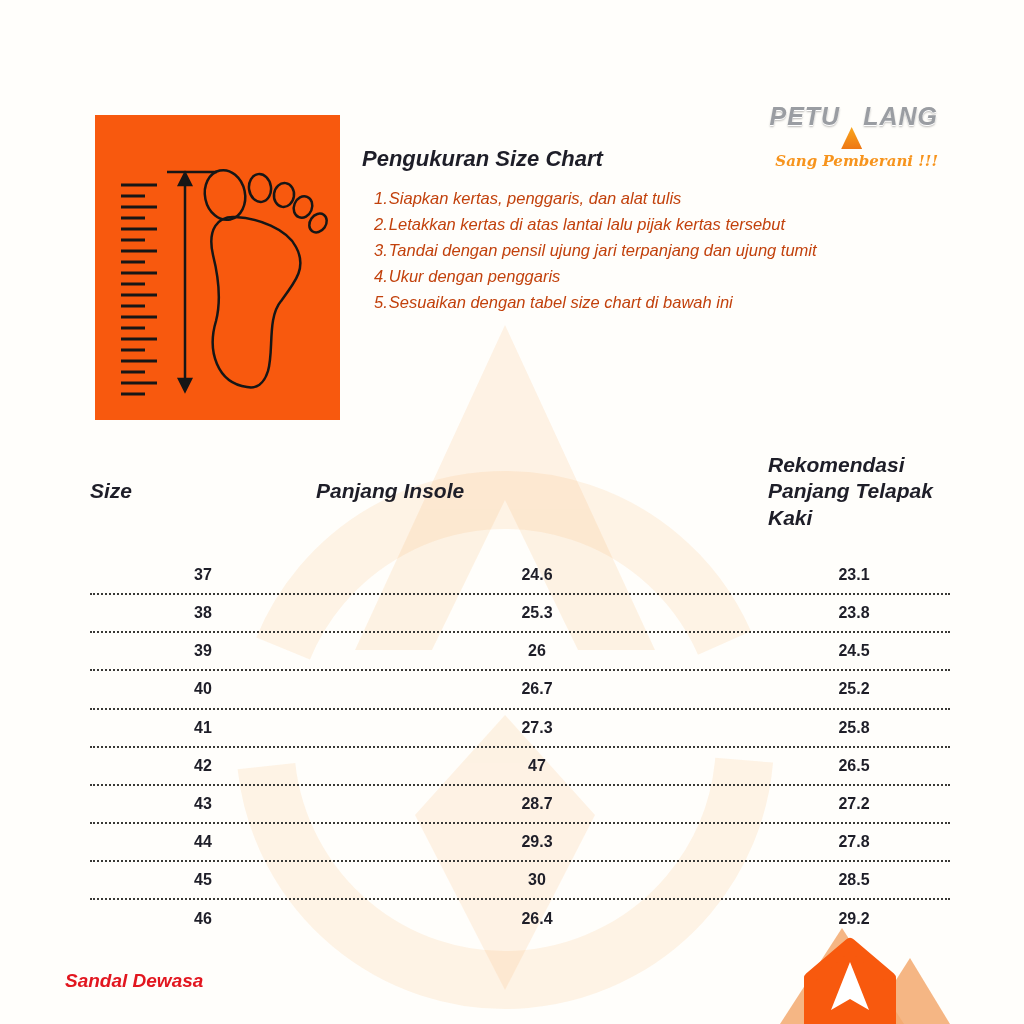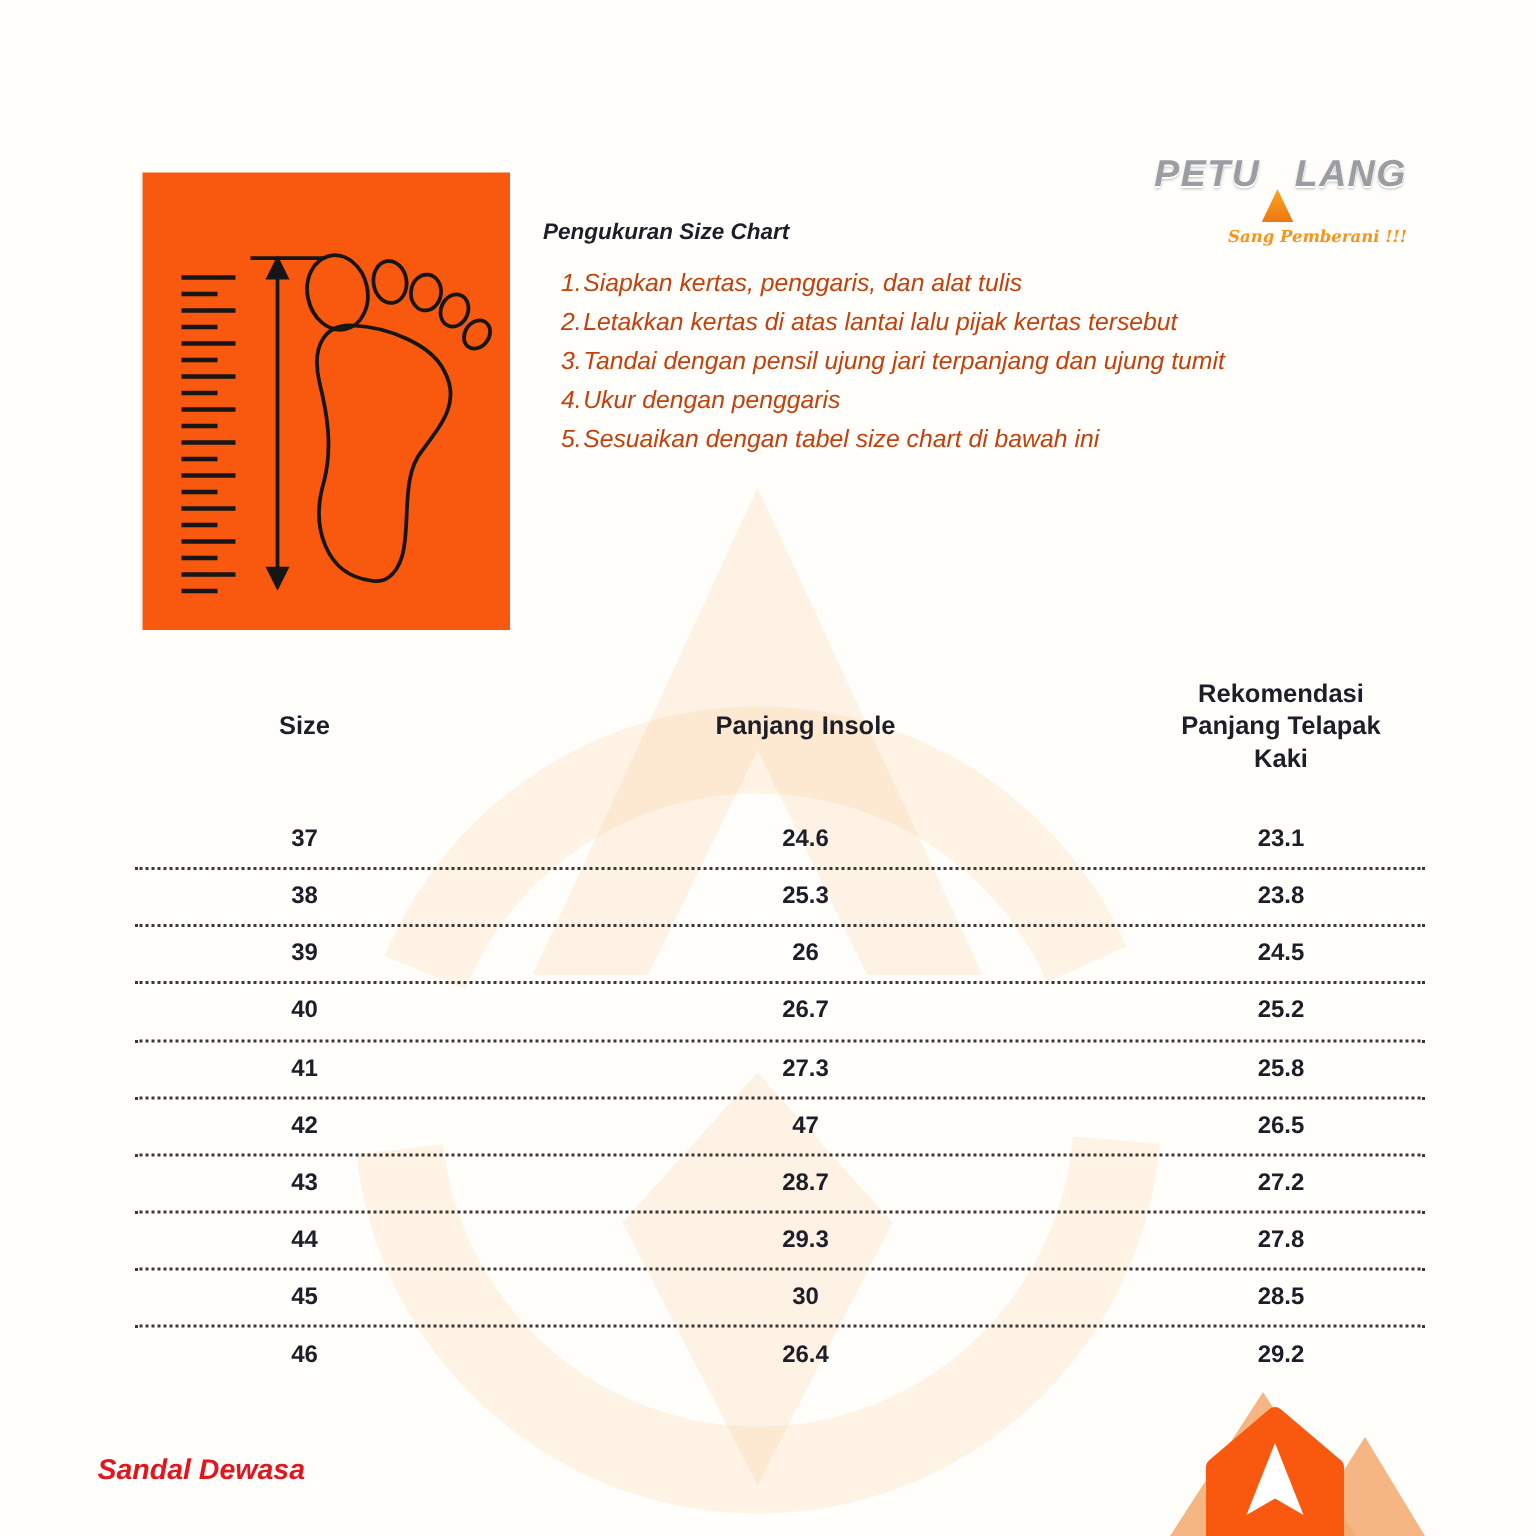--- a/index.html
+++ b/index.html
@@ -23,36 +23,36 @@
     white-space:nowrap;
   }
   .logo-a {
     display:inline-block; width:21px; height:22px; font-size:0; line-height:0;
     background:linear-gradient(180deg,#F9A61C,#EE7714);
     clip-path:polygon(50% 0, 100% 100%, 0 100%);
     vertical-align:-2px; margin:0 1px;
   }
   .tagline {
     margin-top:3px; font-family:"DejaVu Serif", serif; font-style:italic; font-weight:bold;
-    font-size:11px; color:#F7941D;
+    font-size:15px; color:#F7941D;
   }
 
   
   .guide { left:362px; top:146px; width:620px; }
-  .guide-title { font-size:15px; font-weight:bold; font-style:italic; margin:0; }
+  .guide-title { font-size:22px; font-weight:bold; font-style:italic; margin:0; }
   .guide ol { counter-reset:step; margin:13px 0 0 12px; padding:0; list-style:none; }
   .guide li {
     counter-increment:step; font-style:italic; font-size:16.5px; line-height:26px; color:#c2410c;
   }
   .guide li::before { content:counter(step) "."; margin-right:1px; }
 
   
   .size-table { left:90px; top:452px; width:860px; }
   .thead, .trow { display:grid; grid-template-columns:226px 442px 192px; align-items:center; }
-  .th { text-align:center; font-weight:bold; font-size:17px; line-height:1.25; }
+  .th { text-align:left; font-weight:bold; font-size:21px; line-height:1.25;font-style:italic; }
   .th-wrap { width:172px; margin:0 auto; }
   .tbody { margin-top:26px; }
   .trow { height:36.2px; }
   .trow + .trow { border-top:2px dotted #39393六; }
   .trow + .trow { border-top:2px dotted #393936; }
   .td { text-align:center; font-weight:bold; font-size:16px; }
 
   
   .product-label {
     left:65px; top:970px; font-size:19px; font-weight:bold; font-style:italic; color:#E2161F;

